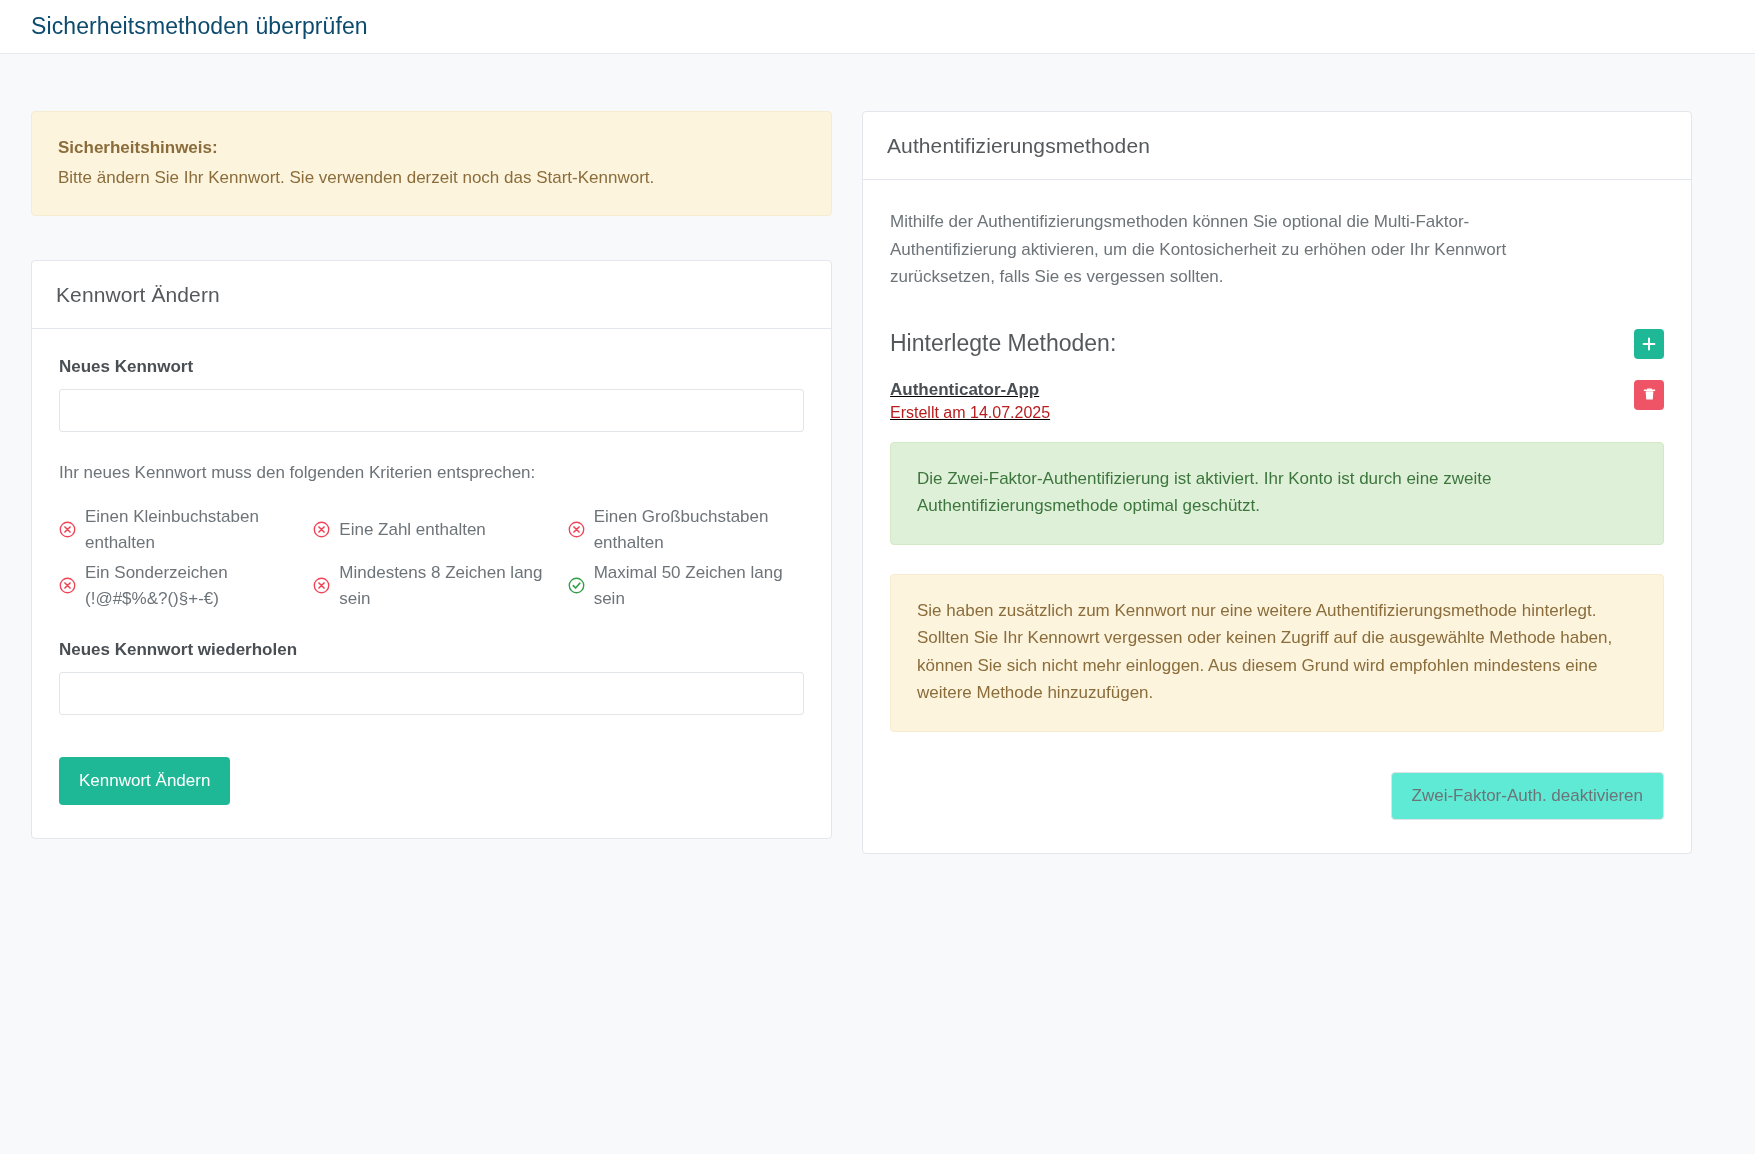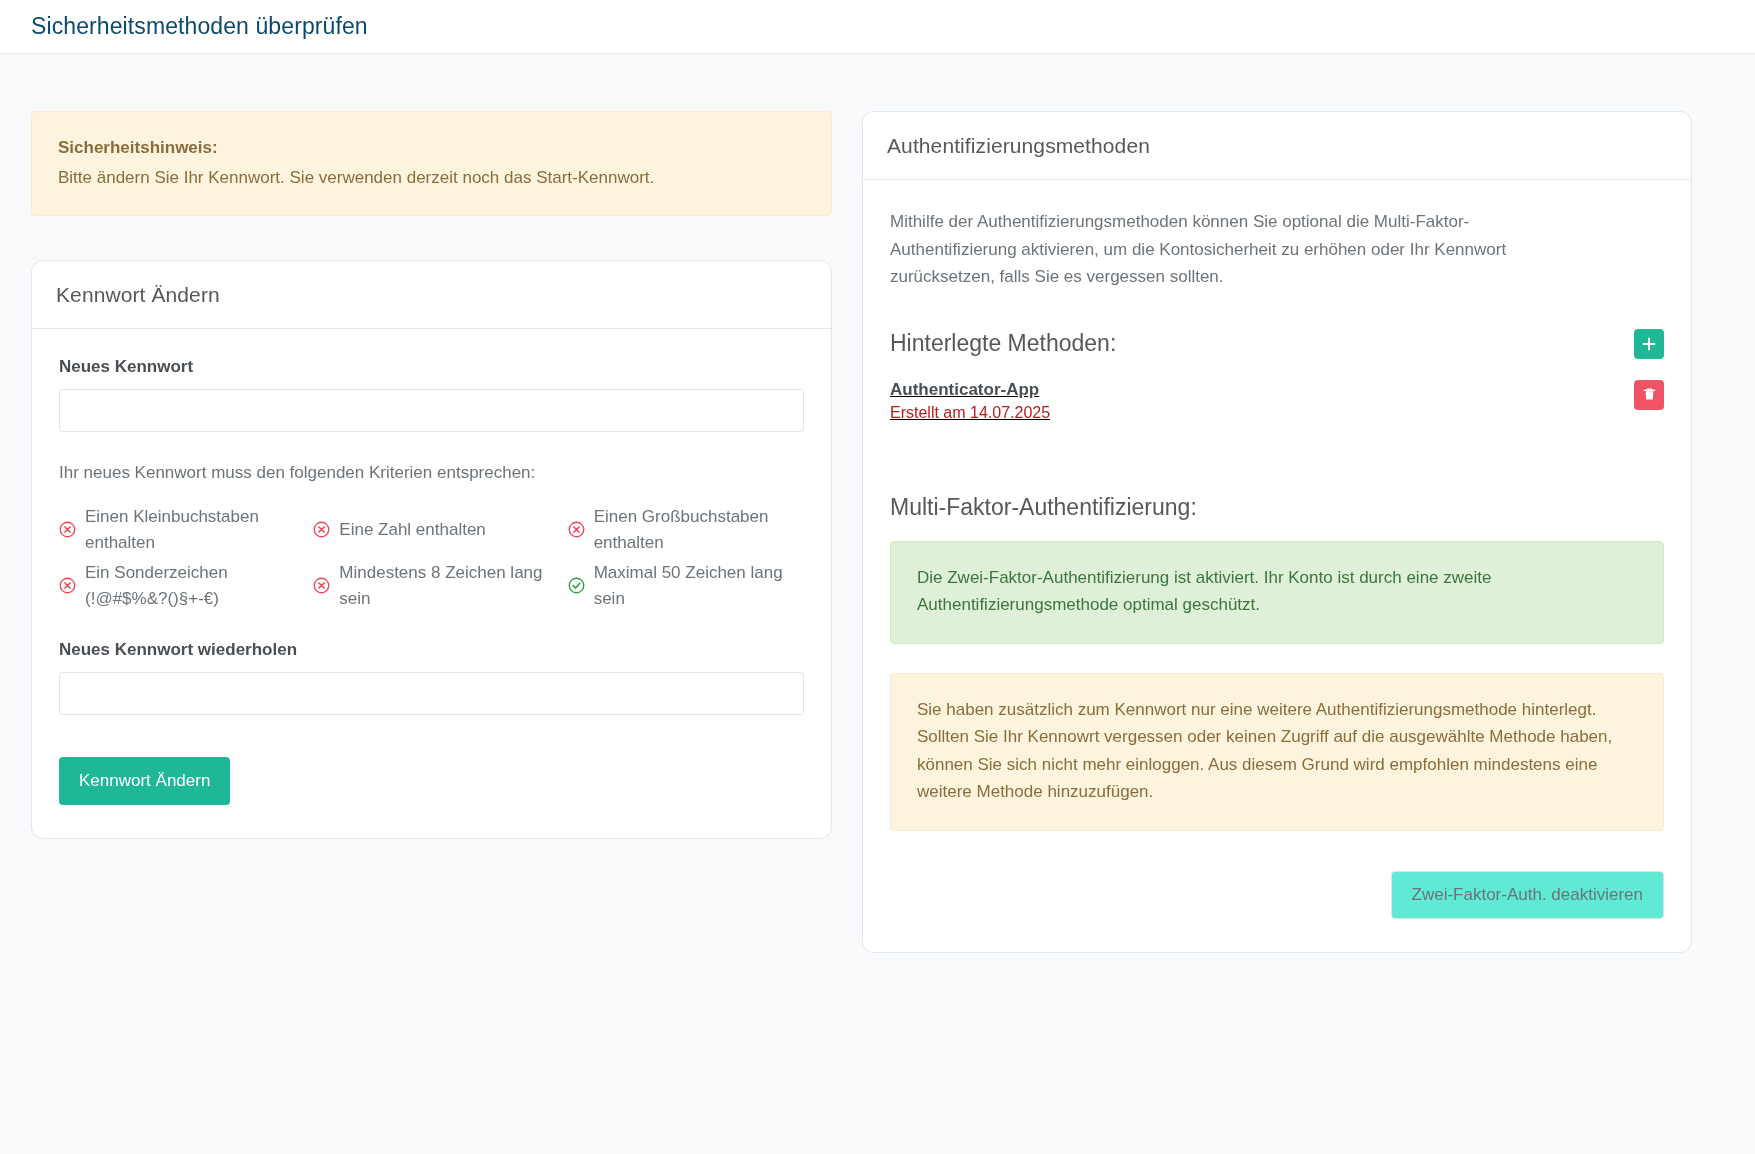--- a/index.html
+++ b/index.html
@@ -74,21 +74,21 @@
   .alert-success {
     background: #dff0d8;
     border: 1px solid #d3e9c6;
     color: #3c763d;
   }
 
   
   .panel {
     background: #ffffff;
     border: 1px solid #e3e6ea;
-    border-radius: 12px;
+    border-radius: 4px;
   }
   .panel-heading {
     padding: 22px 24px 21px 24px;
     border-bottom: 1px solid #e3e6ea;
   }
   .panel-heading h2 {
     margin: 0;
     font-size: 21px;
     font-weight: 400;
     color: #55595c;
@@ -347,21 +347,20 @@
             </div>
             <button class="icon-btn del">
               <svg width="15" height="15" viewBox="0 0 16 16">
                 <path d="M2.6 3.5 H13.4" stroke="#ffffff" stroke-width="1.6" stroke-linecap="round"></path>
                 <path d="M6.2 3.3 V2.3 H9.8 V3.3" fill="none" stroke="#ffffff" stroke-width="1.4"></path>
                 <path d="M3.9 4.6 H12.1 L11.5 13.3 H4.5 Z" fill="#ffffff"></path>
               </svg>
             </button>
           </div>
 
-          <h3 class="section-title section-title-mfa">Multi-Faktor-Authentifizierung:</h3>
 
           <div class="alert alert-success alert-mfa-success">Die Zwei-Faktor-Authentifizierung ist aktiviert. Ihr Konto ist durch eine zweite Authentifizierungsmethode optimal geschützt.</div>
 
           <div class="alert alert-warning alert-mfa-warning">Sie haben zusätzlich zum Kennwort nur eine weitere Authentifizierungsmethode hinterlegt. Sollten Sie Ihr Kennowrt vergessen oder keinen Zugriff auf die ausgewählte Methode haben, können Sie sich nicht mehr einloggen. Aus diesem Grund wird empfohlen mindestens eine weitere Methode hinzuzufügen.</div>
 
           <div class="btn-row-right">
             <button class="btn btn-default">Zwei-Faktor-Auth. deaktivieren</button>
           </div>
 
         </div>

